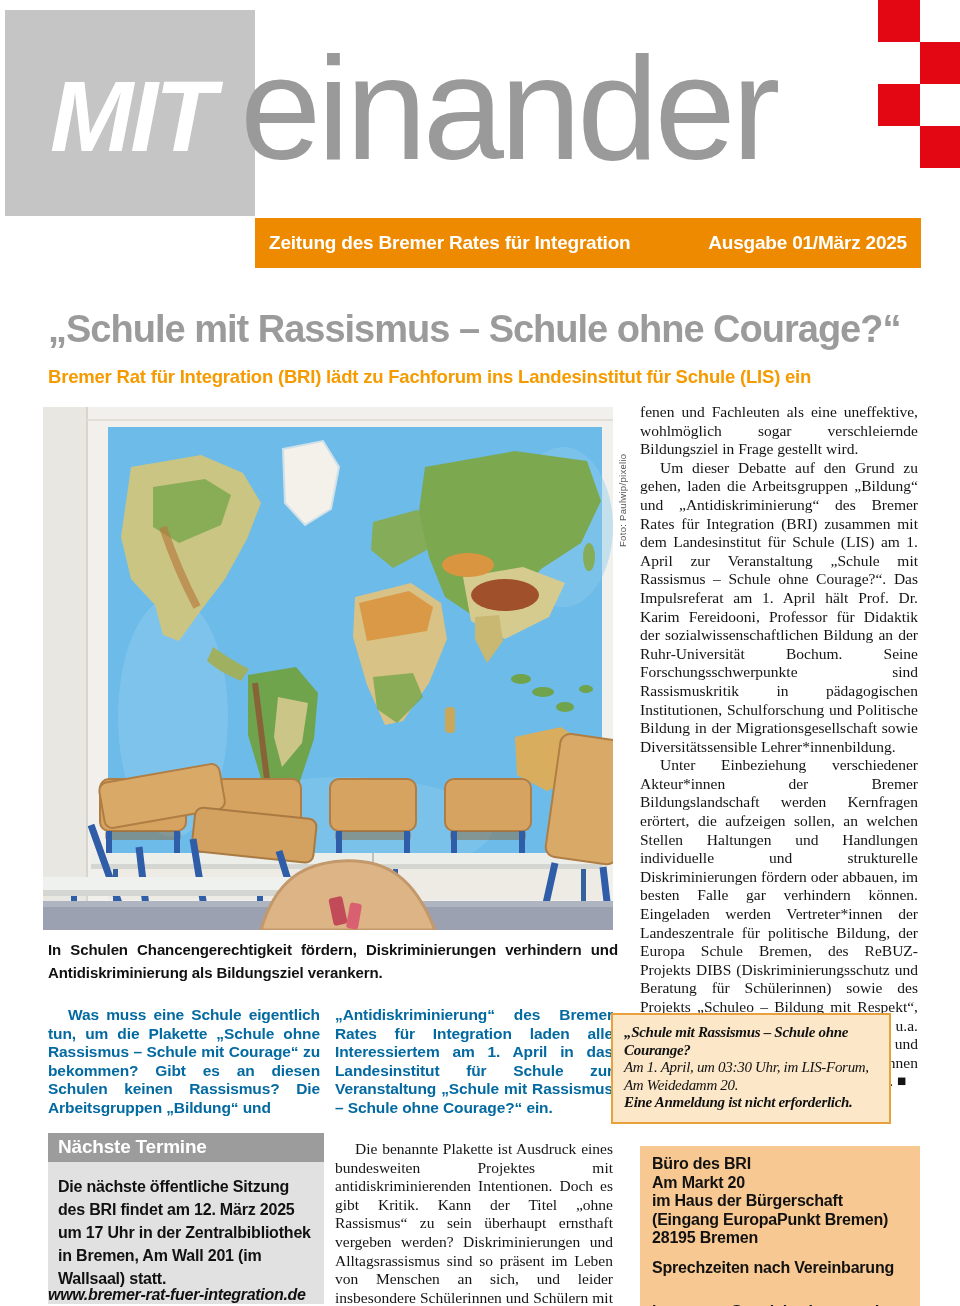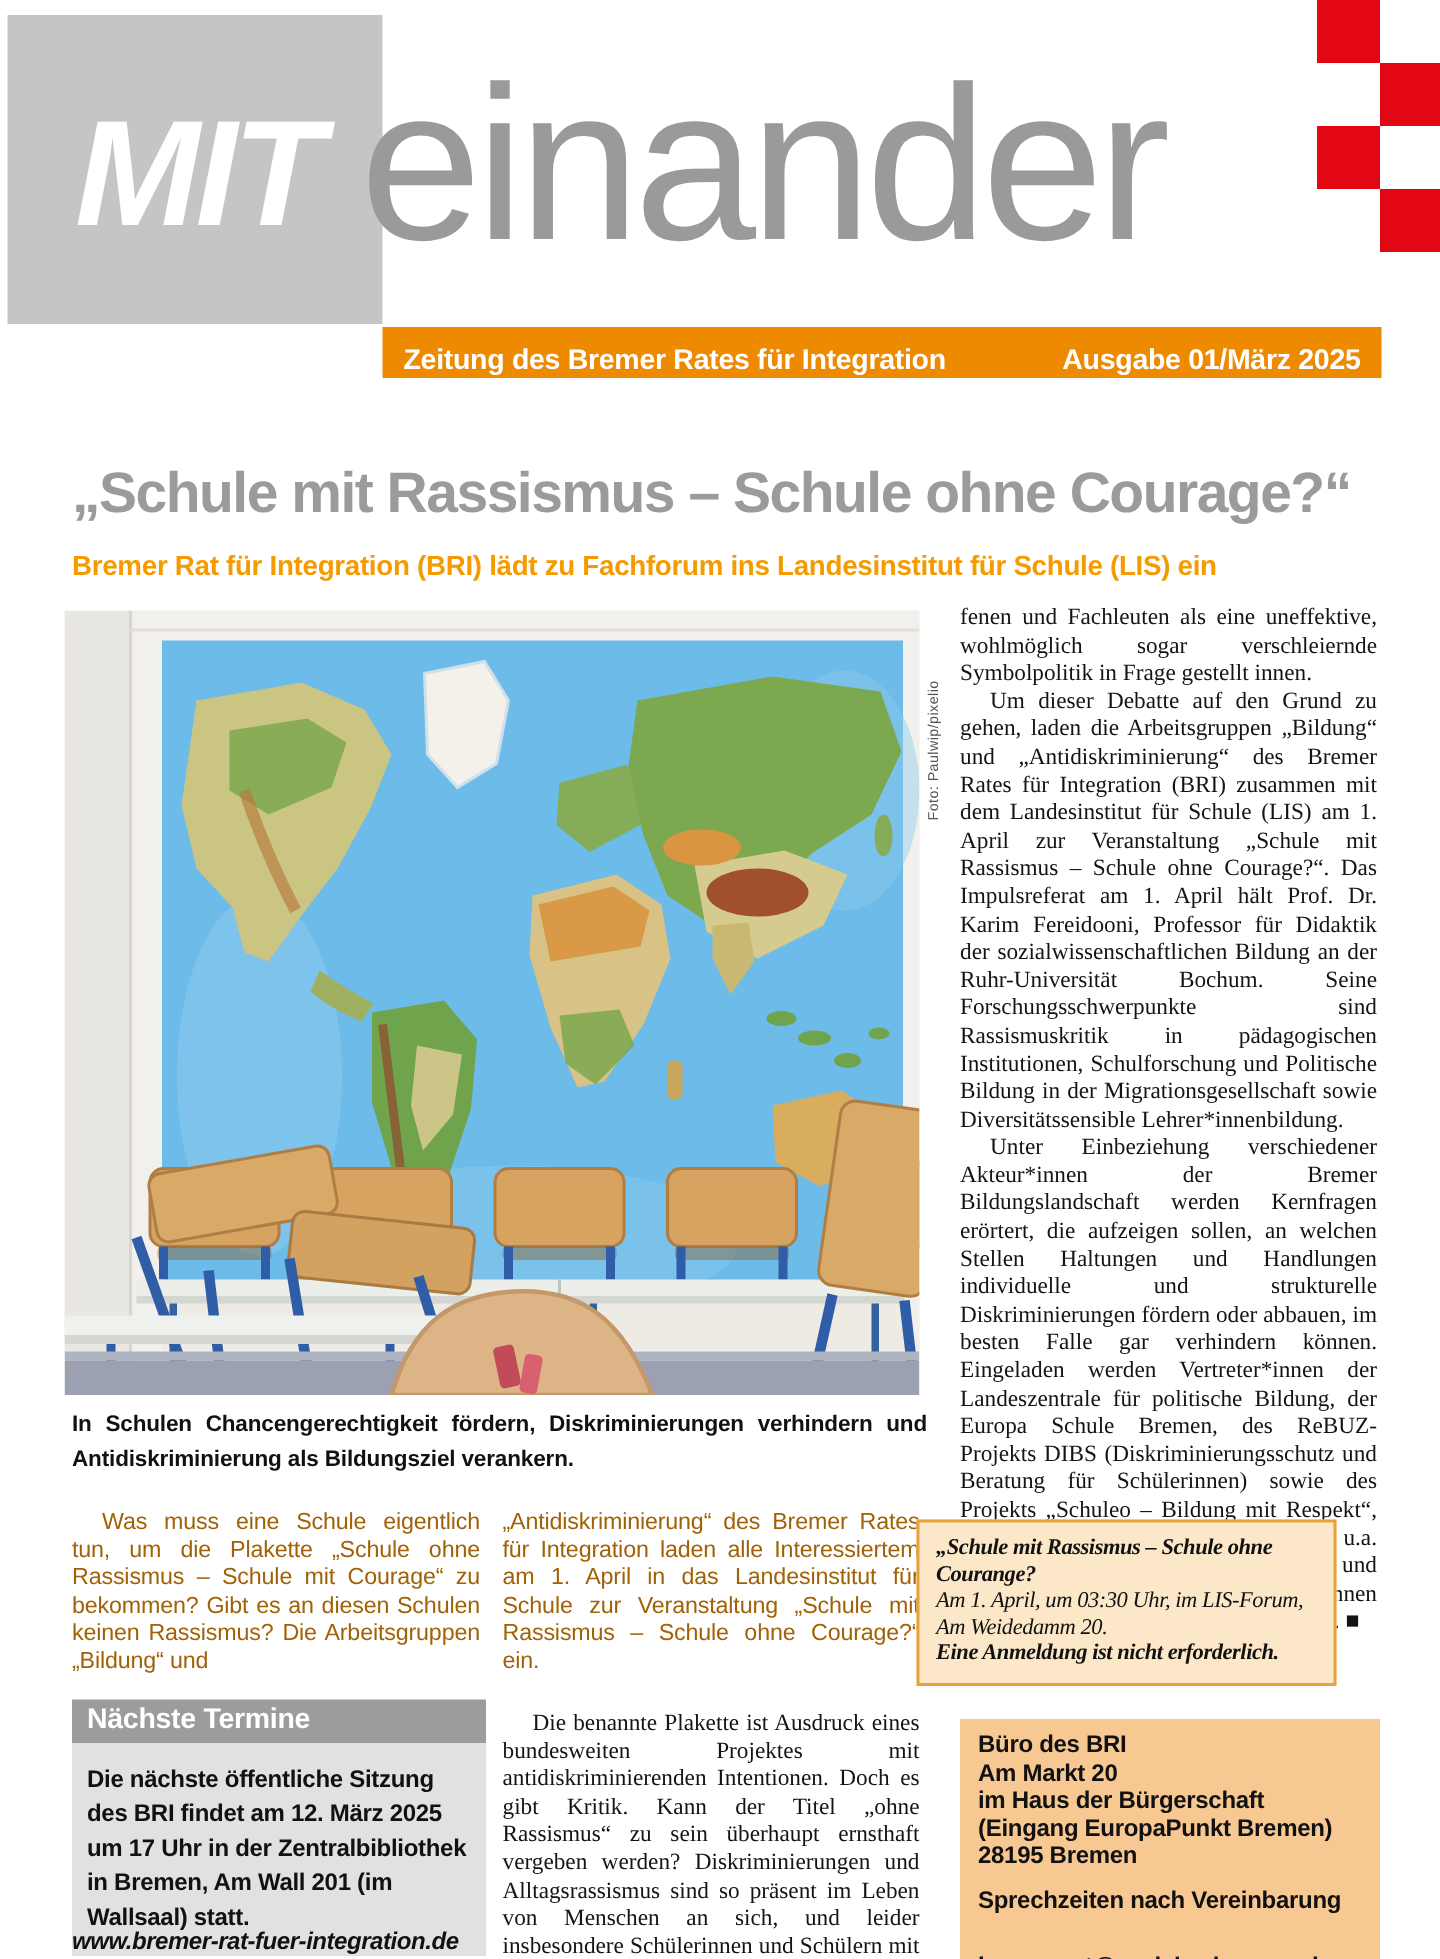--- a/index.html
+++ b/index.html
@@ -29,22 +29,22 @@
   .brand-light{
     position:absolute;left:240px;top:36px;font-size:146px;line-height:1;
     font-weight:300;color:#9A9A9A;letter-spacing:-4px;
   }
   .sq{position:absolute;background:var(--red);}
   .sq1{left:878px;top:0;width:42px;height:42px;}
   .sq2{left:920px;top:42px;width:40px;height:42px;}
   .sq3{left:878px;top:84px;width:42px;height:42px;}
   .sq4{left:920px;top:126px;width:40px;height:42px;}
   .orange-bar{
-    position:absolute;left:255px;top:218px;width:666px;height:34px;background:var(--orange);
-    display:flex;align-items:flex-end;justify-content:space-between;padding:0 14px;white-space:nowrap;
+    position:absolute;left:255px;top:218px;width:666px;height:50px;background:var(--orange);
+    display:flex;align-items:center;justify-content:space-between;padding:0 14px;white-space:nowrap;
   }
   .orange-bar .bar-title{font-weight:bold;font-size:19px;color:#fff;letter-spacing:-0.2px;}
   .orange-bar .bar-issue{font-weight:700;font-size:19px;color:#fff;letter-spacing:-0.2px;}
   
   .headline{
     position:absolute;left:48px;top:308px;width:880px;white-space:nowrap;
     font-size:38px;font-weight:bold;color:var(--headline_gray);letter-spacing:-1px;
   }
   .subheadline{
     position:absolute;left:48px;top:366px;width:890px;white-space:nowrap;
@@ -67,21 +67,21 @@
   .col-right{
     position:absolute;left:640px;top:403px;width:278px;
     font-family:"Liberation Serif",serif;font-size:15.5px;line-height:18.6px;
     color:#141414;text-align:justify;
   }
   .col-right p{margin:0;}
   .col-right p + p{text-indent:20px;}
   
   .intro{
     position:absolute;top:1006px;width:272px;
-    font-size:15.5px;line-height:18.6px;font-weight:normal;color:#a16207;
+    font-size:15.5px;line-height:18.6px;font-weight:bold;color:#0369a1;
     text-align:justify;letter-spacing:-0.1px;
   }
   .intro-1{left:48px;text-indent:20px;}
   .intro-2{left:335px;width:278px;}
   .serif-col2{
     position:absolute;left:335px;top:1140px;width:278px;
     font-family:"Liberation Serif",serif;font-size:15.5px;line-height:18.6px;
     color:#141414;text-align:justify;text-indent:20px;
   }
   
@@ -251,21 +251,21 @@
         <path d="M218,523 C232,474 260,456 300,454 C345,452 372,472 392,523 Z" fill="#DDB486" stroke="#C3986A" stroke-width="3"></path>
         <rect x="288" y="490" width="14" height="28" rx="3" fill="#C14B58" transform="rotate(-12 295 504)"></rect>
         <rect x="305" y="496" width="12" height="26" rx="3" fill="#D96070" transform="rotate(10 311 509)"></rect>
       </g>
     </svg>
   </div>
   <div class="photo-credit">Foto: Paulwip/pixelio</div>
   <div class="caption">In Schulen Chancengerechtigkeit fördern, Diskriminierungen verhindern und Antidiskriminierung als Bildungsziel verankern.</div>
 
   <div class="col-right">
-    <p>fenen und Fachleuten als eine uneffektive, wohlmöglich sogar verschleiernde Symbolpolitik in Frage gestellt innen.</p>
+    <p>fenen und Fachleuten als eine uneffektive, wohlmöglich sogar verschleiernde Bildungsziel in Frage gestellt wird.</p>
     <p>Um dieser Debatte auf den Grund zu gehen, laden die Arbeitsgruppen „Bildung“ und „Antidiskriminierung“ des Bremer Rates für Integration (BRI) zusammen mit dem Landesinstitut für Schule (LIS) am 1. April zur Veranstaltung „Schule mit Rassismus – Schule ohne Courage?“. Das Impulsreferat am 1. April hält Prof. Dr. Karim Fereidooni, Professor für Didaktik der sozialwissenschaftlichen Bildung an der Ruhr-Universität Bochum. Seine Forschungsschwerpunkte sind Rassismuskritik in pädagogischen Institutionen, Schulforschung und Politische Bildung in der Migrationsgesellschaft sowie Diversitätssensible Lehrer*innenbildung.</p>
     <p>Unter Einbeziehung verschiedener Akteur*innen der Bremer Bildungslandschaft werden Kernfragen erörtert, die aufzeigen sollen, an welchen Stellen Haltungen und Handlungen individuelle und strukturelle Diskriminierungen fördern oder abbauen, im besten Falle gar verhindern können. Eingeladen werden Vertreter*innen der Landeszentrale für politische Bildung, der Europa Schule Bremen, des ReBUZ-Projekts DIBS (Diskriminierungsschutz und Beratung für Schülerinnen) sowie des Projekts „Schuleo – Bildung mit Respekt“, das in Bremen bis Juli 2025 u.a. Lehrer*innenfortbildungen entwickeln und für Entscheidungsträger*innen entsprechende Formate konzipieren will. ■</p>
   </div>
 
   <div class="intro intro-1">Was muss eine Schule eigentlich tun, um die Plakette „Schule ohne Rassismus – Schule mit Courage“ zu bekommen? Gibt es an diesen Schulen keinen Rassismus? Die Arbeitsgruppen „Bildung“ und</div>
   <div class="intro intro-2">„Antidiskriminierung“ des Bremer Rates für Integration laden alle Interessiertem am 1. April in das Landesinstitut für Schule zur Veranstaltung „Schule mit Rassismus – Schule ohne Courage?“ ein.</div>
   <div class="serif-col2">Die benannte Plakette ist Ausdruck eines bundesweiten Projektes mit antidiskriminierenden Intentionen. Doch es gibt Kritik. Kann der Titel „ohne Rassismus“ zu sein überhaupt ernsthaft vergeben werden? Diskriminierungen und Alltagsrassismus sind so präsent im Leben von Menschen an sich, und leider insbesondere Schülerinnen und Schülern mit nicht-privilegierten Erstsprachen, dass so eine Plakette auch von Betrof-</div>
 
   <div class="termine-box">
     <div class="termine-header">Nächste Termine</div>

